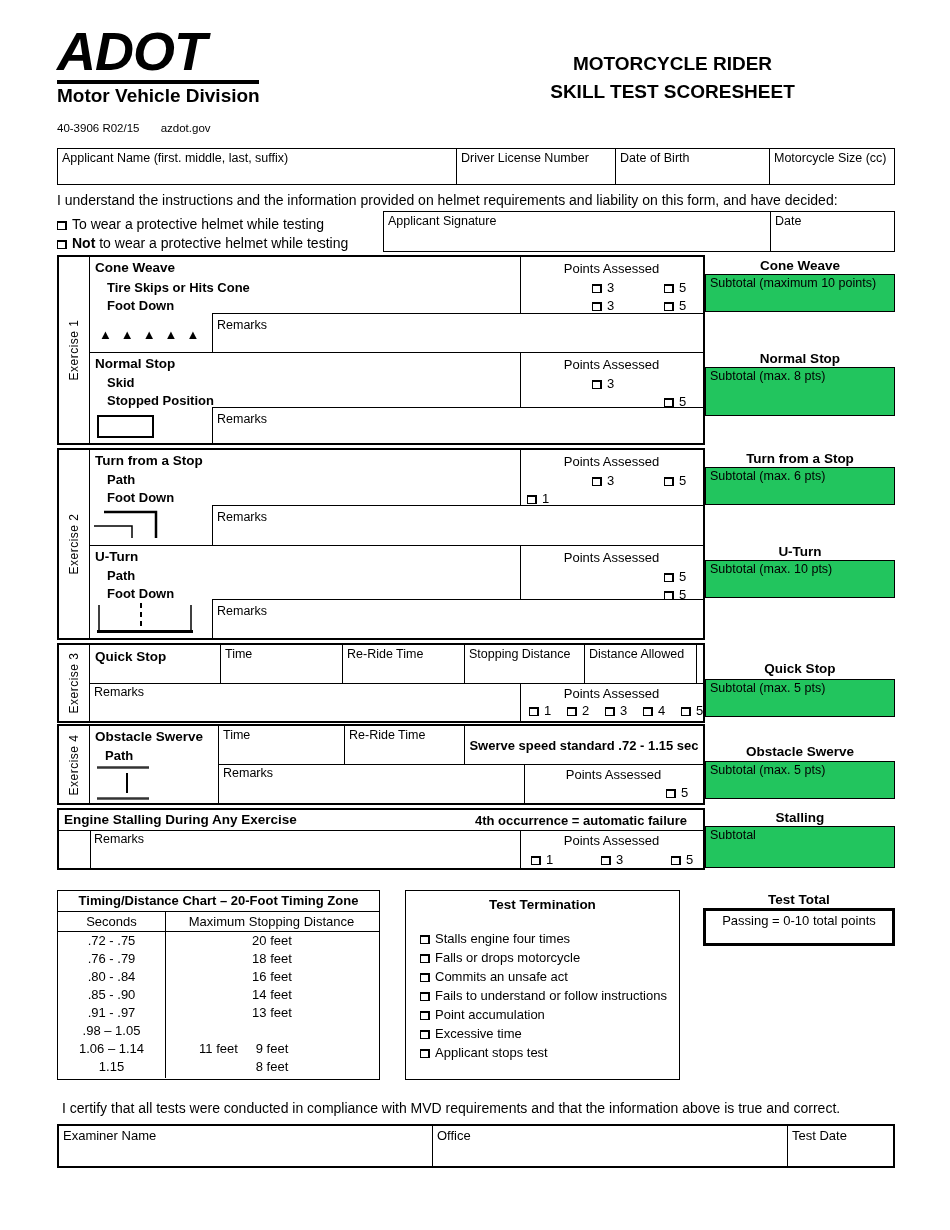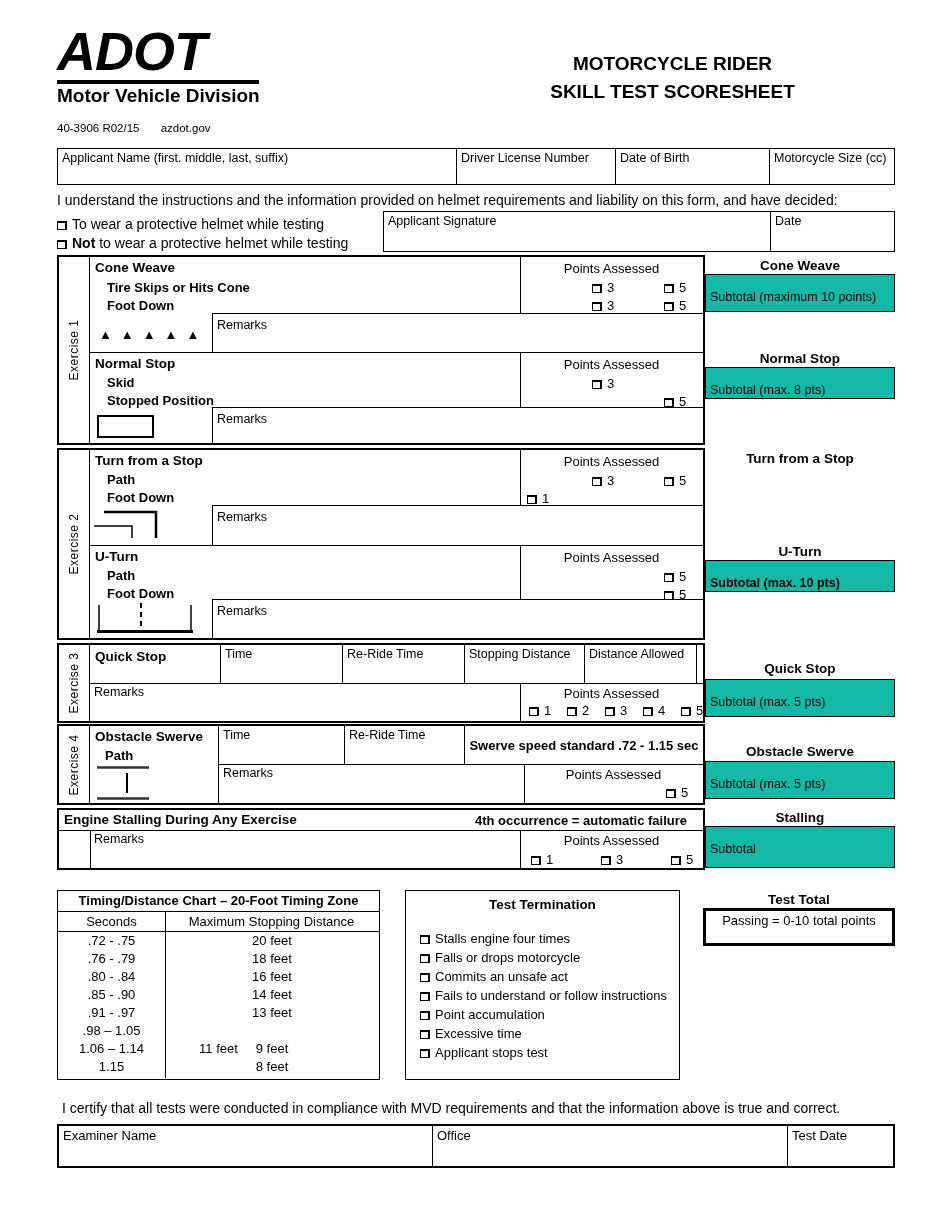--- a/index.html
+++ b/index.html
@@ -13,21 +13,21 @@
   .strip { position:absolute; left:0; top:0; height:100%; width:31px; border-right:1px solid #000; }
   .vtext { position:absolute; left:50%; top:50%; transform:translate(-50%,-50%) rotate(-90deg); white-space:nowrap; font-size:12px; letter-spacing:.5px; }
   .lbl { font-size:13px; white-space:nowrap;font-weight:bold; }
   .slbl { font-size:12.5px; white-space:nowrap; }
   .sect { font-size:13.5px; font-weight:bold; white-space:nowrap; position:absolute; }
   .pa { position:absolute; font-size:13px; text-align:center; }
   .vline { position:absolute; width:1px; background:#000; }
   .hline { position:absolute; height:1px; background:#000; }
   .rembox { position:absolute; border-left:1px solid #000; border-top:1px solid #000; padding:1px 4px; }
   .sidehead { position:absolute; width:190px; text-align:center; font-size:13.5px; font-weight:bold; }
-  .subbox { position:absolute; left:705px; width:190px; border:1.5px solid #000; font-size:12.5px; padding:15px 4px; background:#14b8a6; }
+  .subbox { position:absolute; left:705px; width:190px; border:1.5px solid #000; font-size:12.5px; padding:1px 4px; background:#22c55e; }
   .cb { display:inline-block; width:10px; height:9px; border:1px solid #000; border-top-width:2px; border-right-width:2px; margin-right:5px; vertical-align:-1px; background:#fff; }
   .cbg { font-size:13px; white-space:nowrap; }
   .cell-lbl { position:absolute; font-size:12.5px; white-space:nowrap; left:4px; top:2px; }
   .trow { position:absolute; left:0; width:100%; height:19px; display:flex; }
   .tc1 { width:107px; text-align:center; font-size:13px; line-height:18px; }
   .tc2 { flex:1; text-align:center; font-size:13px; line-height:18px; }
 </style>
 </head>
 <body>
 
@@ -96,21 +96,21 @@
     <div class="abs lbl" style="left:48px; top:118px;">Skid</div>
     <span class="abs cbg" style="left:533px; top:119px;"><span class="cb"></span><span>3</span></span>
     <div class="abs lbl" style="left:48px; top:136px;">Stopped Position</div>
     <span class="abs cbg" style="left:605px; top:137px;"><span class="cb"></span><span>5</span></span>
     <div class="rembox" style="left:153px; top:150px; width:491px; height:36px;"><span class="slbl">Remarks</span></div>
     <div class="abs" style="left:38px; top:158px; width:57px; height:23px; border:2.5px solid #000;"></div>
   </div>
   <div class="sidehead" style="left:705px; top:258px;">Cone Weave</div>
   <div class="subbox" style="top:274px; height:38px;"><span>Subtotal (maximum 10 points)</span></div>
   <div class="sidehead" style="left:705px; top:351px;">Normal Stop</div>
-  <div class="subbox" style="top:367px; height:20px;"><span>Subtotal (max. 8 pts)</span></div>
+  <div class="subbox" style="top:367px; height:49px;"><span>Subtotal (max. 8 pts)</span></div>
 
   <div class="box" style="left:57px; top:448px; width:648px; height:192px;">
     <div class="strip">
         <span class="vtext">Exercise 2</span>
       </div>
 
     <div class="sect" style="left:36px; top:3px;">Turn from a Stop</div>
     <div class="vline" style="left:461px; top:0; height:55px;"></div>
     <div class="pa" style="left:461px; top:4px; width:183px;">Points Assessed</div>
     <div class="abs lbl" style="left:48px; top:22px;">Path</div>
@@ -134,22 +134,23 @@
     <span class="abs cbg" style="left:605px; top:137px;"><span class="cb"></span><span>5</span></span>
     <div class="rembox" style="left:153px; top:149px; width:491px; height:39px;"><span class="slbl">Remarks</span></div>
     <svg class="abs" style="left:36px; top:153px;" width="100" height="32" viewBox="0 0 100 32">
       <path d="M4 2 V28" stroke="#000" stroke-width="1.5" fill="none"></path>
       <path d="M96 2 V28" stroke="#000" stroke-width="1.5" fill="none"></path>
       <path d="M2 28.5 H98" stroke="#000" stroke-width="3" fill="none"></path>
       <path d="M46 0 V28" stroke="#000" stroke-width="2" stroke-dasharray="5,4" fill="none"></path>
     </svg>
   </div>
   <div class="sidehead" style="left:705px; top:451px;">Turn from a Stop</div>
+  <div class="subbox" style="top:467px; height:38px;"><span>Subtotal (max. 6 pts)</span></div>
   <div class="sidehead" style="left:705px; top:544px;">U-Turn</div>
-  <div class="subbox" style="top:560px; height:29px;font-weight:bold;"><span>Subtotal (max. 10 pts)</span></div>
+  <div class="subbox" style="top:560px; height:38px;"><span>Subtotal (max. 10 pts)</span></div>
 
   <div class="box" style="left:57px; top:643px; width:648px; height:80px;">
     <div class="strip">
         <span class="vtext">Exercise 3</span>
       </div>
     <div class="sect" style="left:36px; top:4px;">Quick Stop</div>
     <div class="abs" style="left:161px; top:0; width:122px; height:38px; border-left:1px solid #000;">
         <span class="cell-lbl">Time</span>
       </div>
     <div class="abs" style="left:283px; top:0; width:122px; height:38px; border-left:1px solid #000;">

